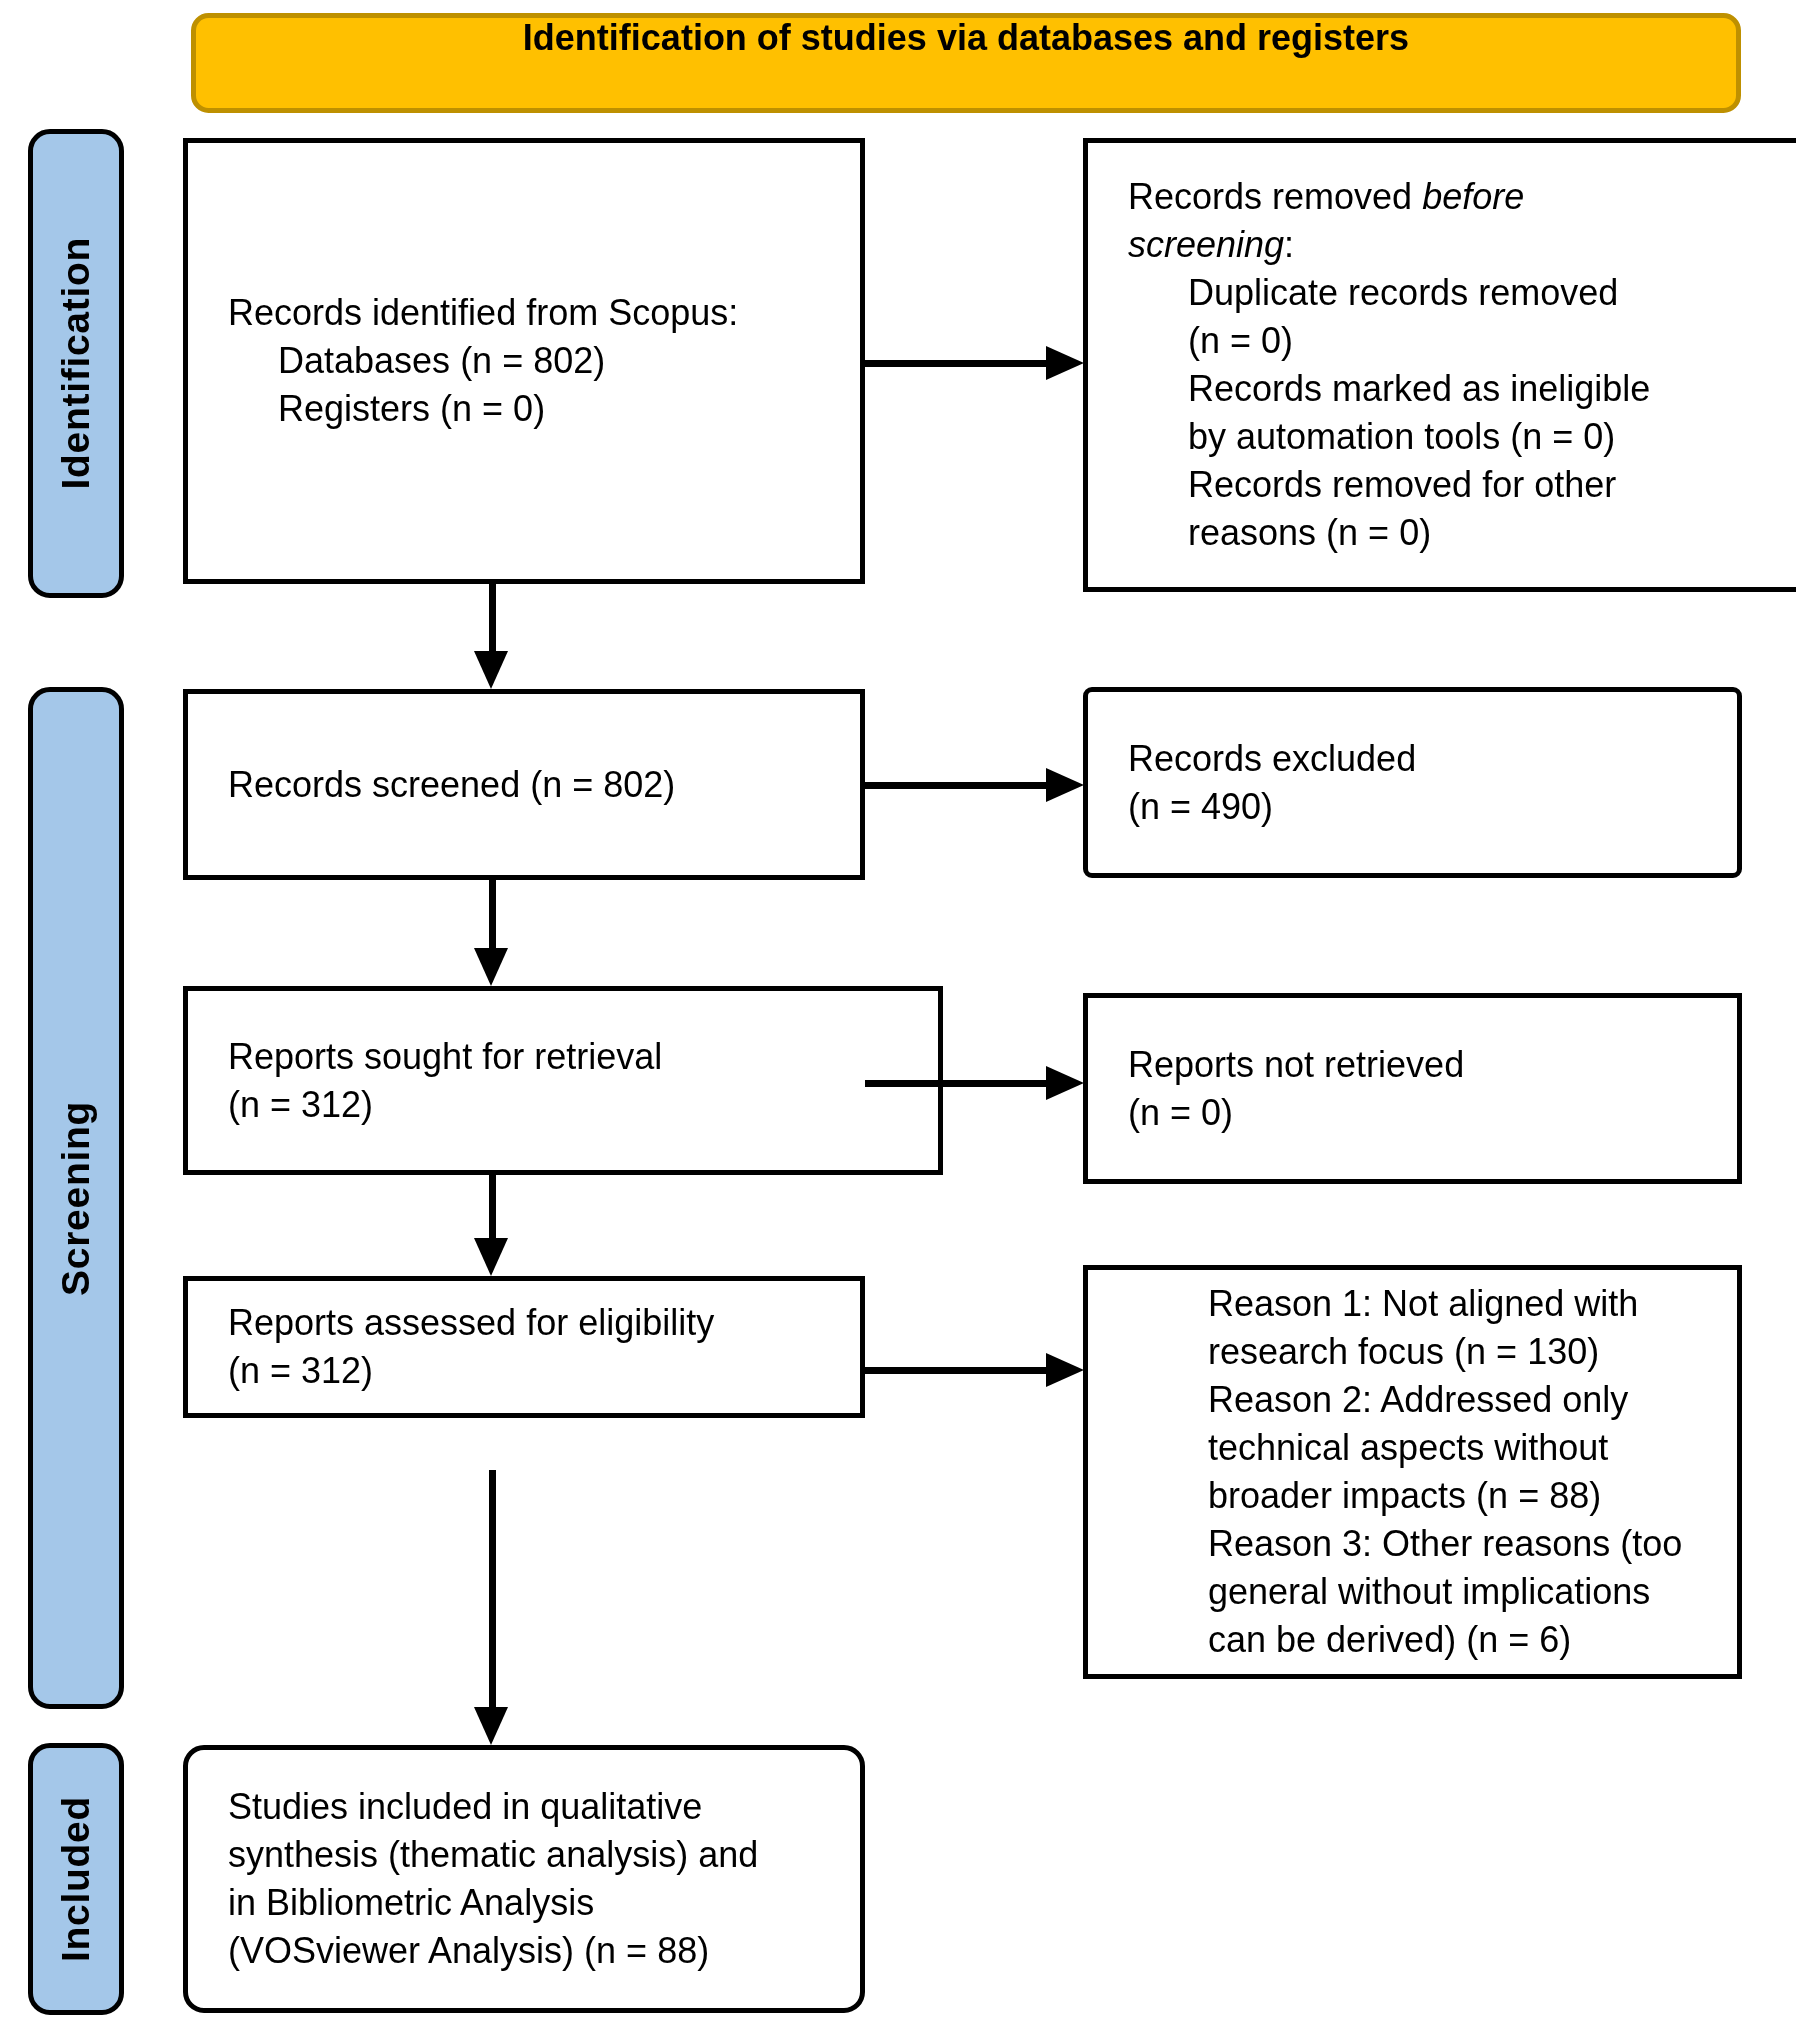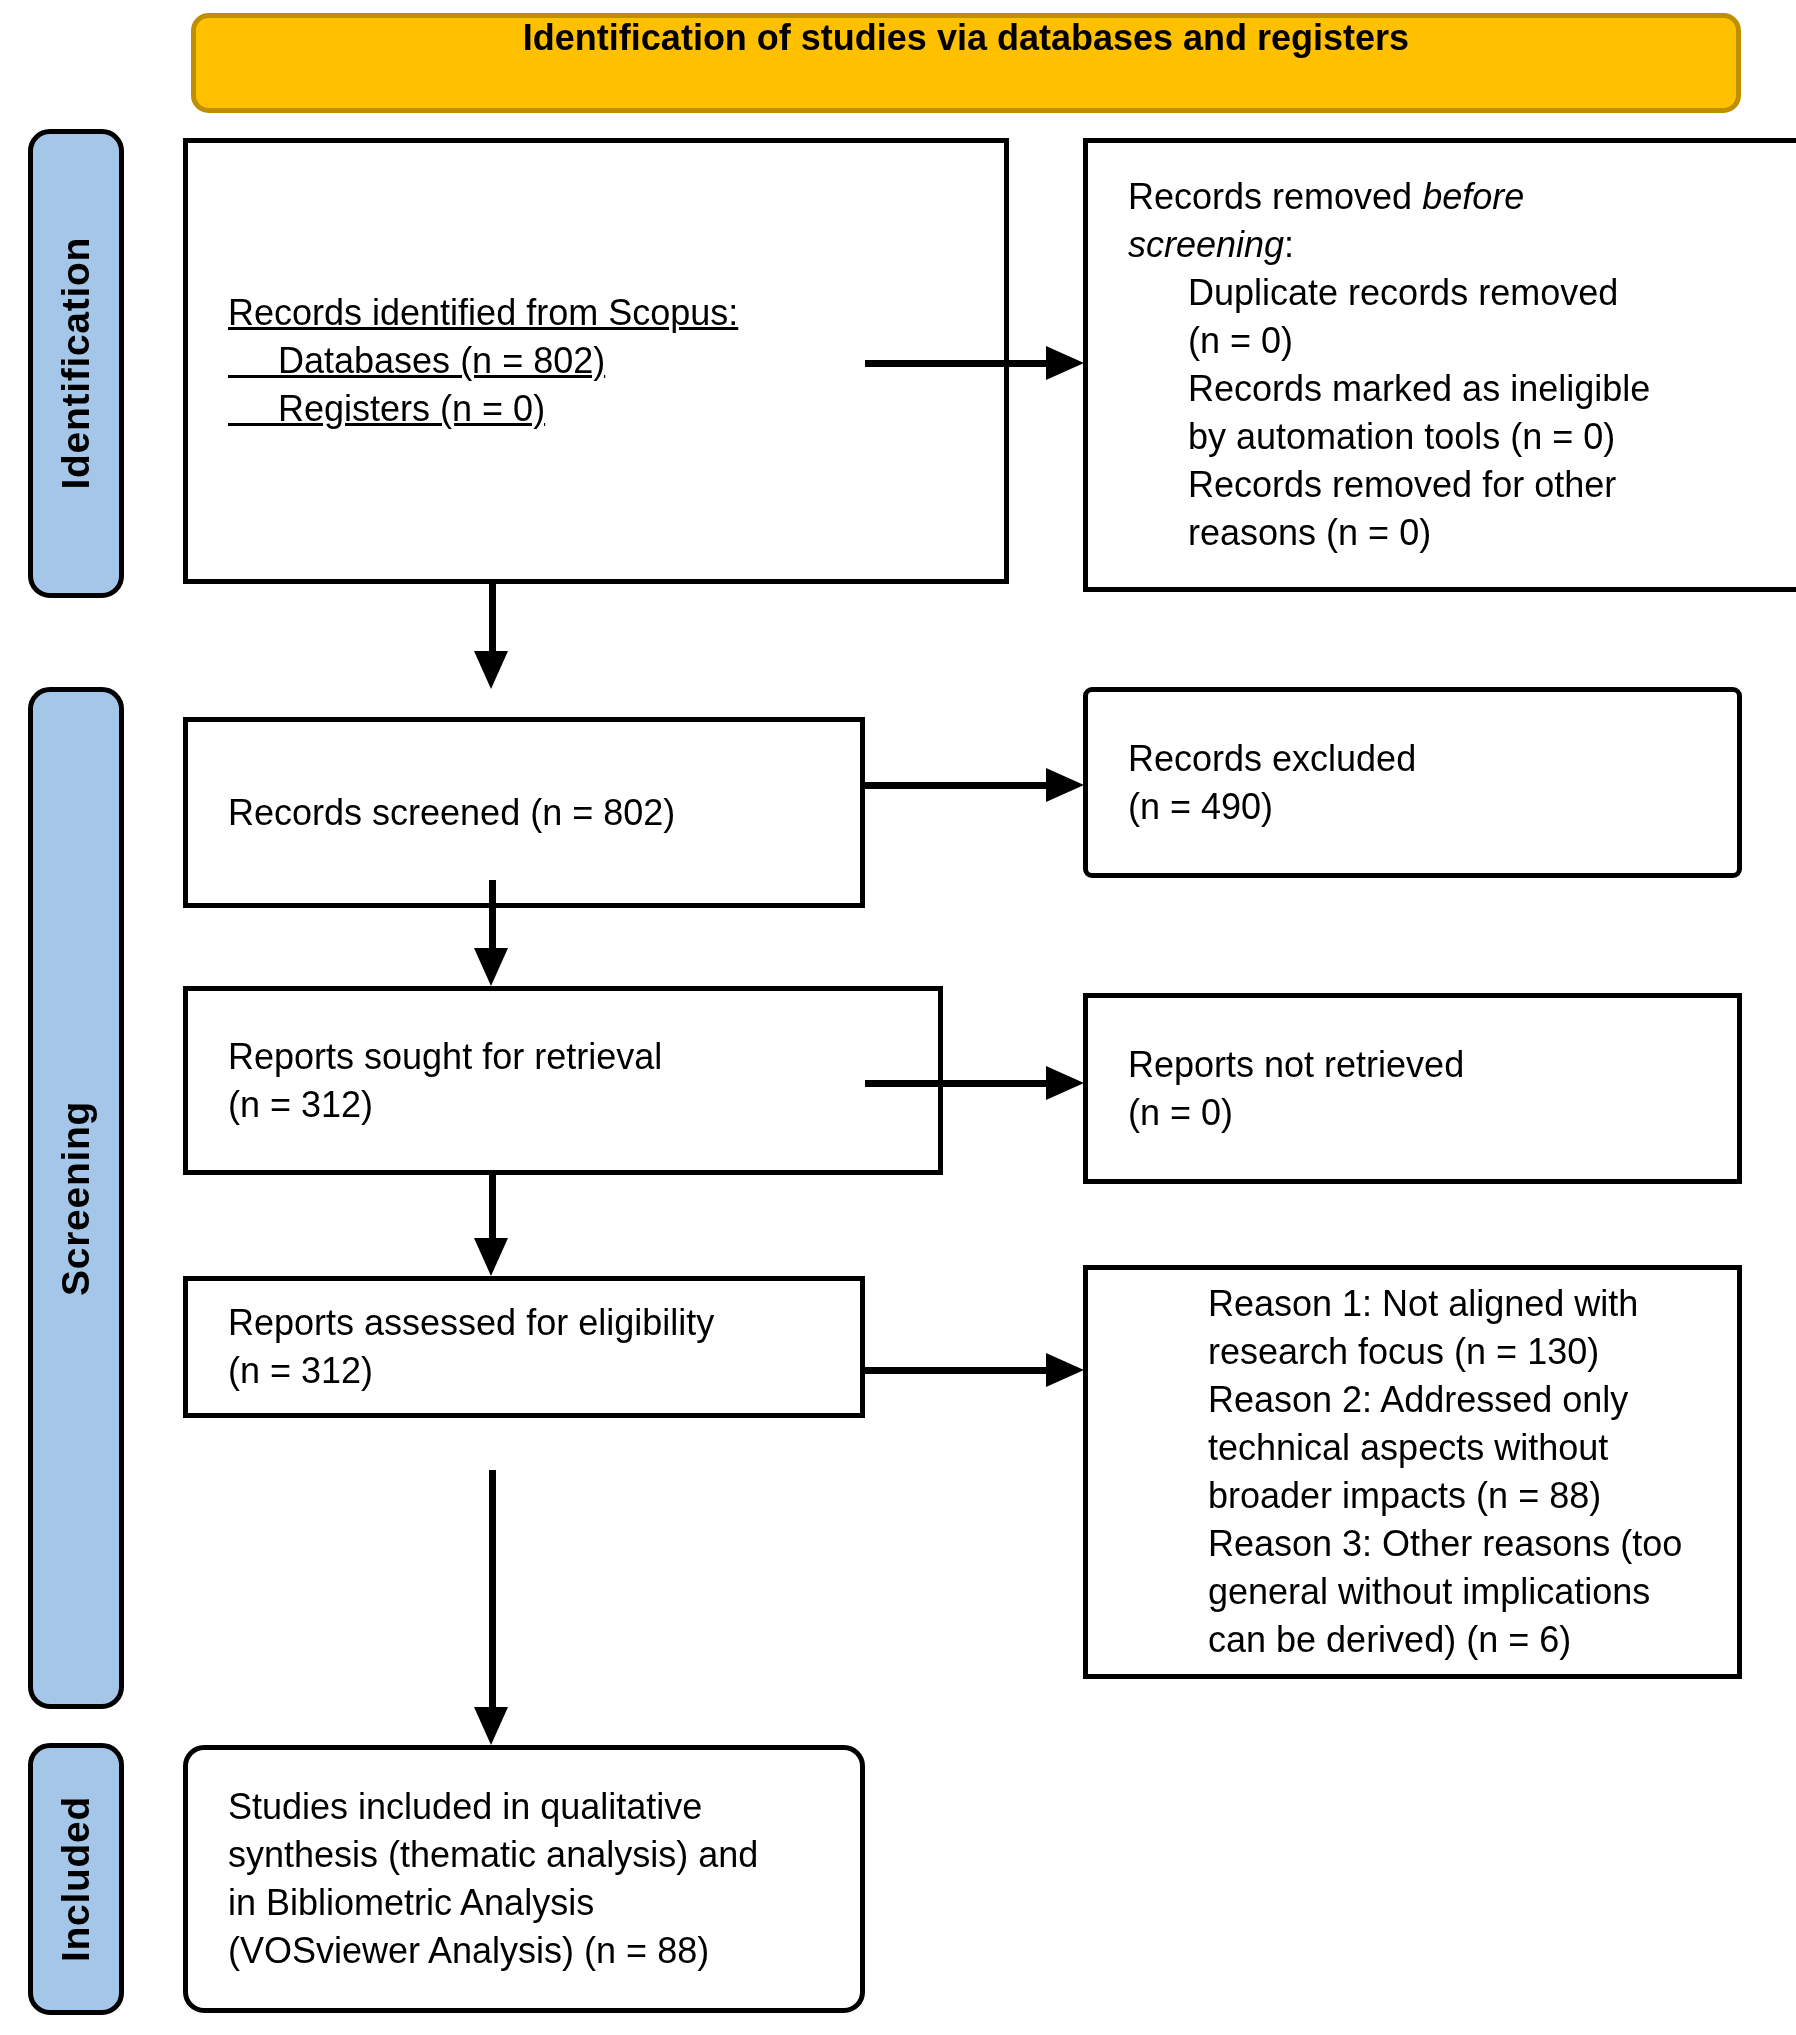--- a/index.html
+++ b/index.html
@@ -60,23 +60,23 @@
     display:flex; align-items:center;
   }
   .txt{
     font-size:36px;
     line-height:48px;
     white-space:pre-wrap;
     padding-left:40px;
     padding-right:11px;
   }
   .txt .it{font-style:italic;}
-  #box-l1{left:183px; top:138px;  width:826px; height:446px;text-decoration:underline;}
+  #box-l1{left:183px; top:138px;  width:682px; height:446px;}
   #box-r1{left:1083px;top:138px;  width:771px; height:454px;}
-  #box-l2{left:183px; top:689px;  width:682px; height:191px;margin-top:28px;}
+  #box-l2{left:183px; top:689px;  width:682px; height:191px;}
   #box-r2{left:1083px;top:687px;  width:659px; height:191px;border-radius:9px;}
   #box-l3{left:183px; top:986px; width:760px; height:189px;}
   #box-r3{left:1083px;top:993px; width:659px; height:191px;}
   #box-l4{left:183px; top:1276px; width:682px; height:142px;}
   #box-r4{left:1083px;top:1265px; width:659px; height:414px;}
   #box-r4 .txt{padding-left:120px;}
   #box-l5{left:183px; top:1745px; width:682px; height:268px;border-radius:21px;}
   .hline{position:absolute; height:6.5px; background:var(--arrow);}
   .vline{position:absolute; width:6.5px;  background:var(--arrow);}
   .head-r{

